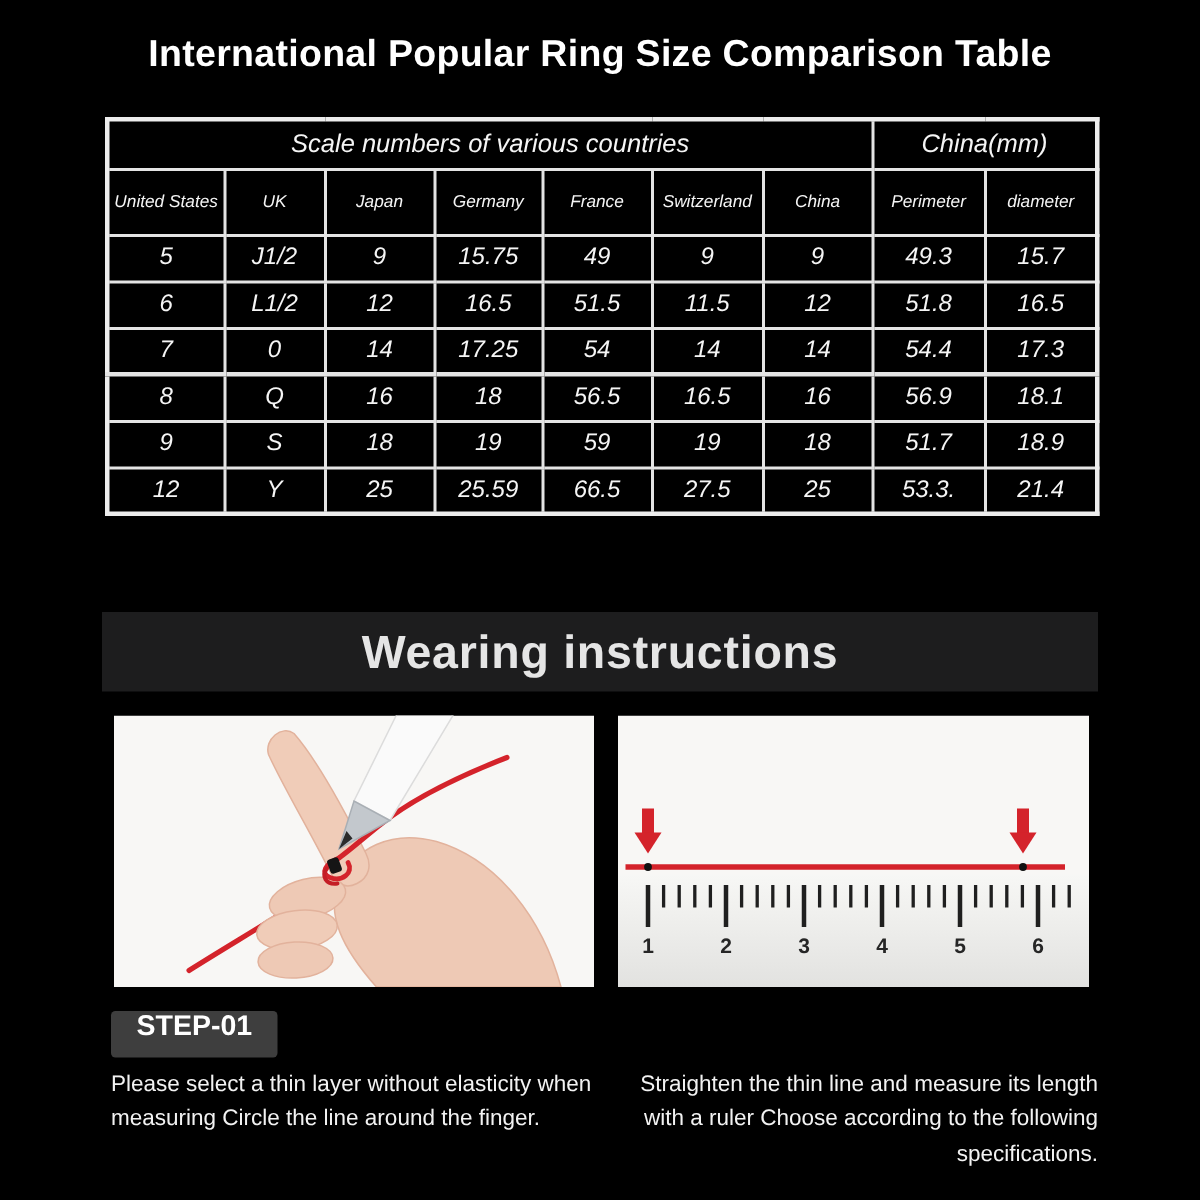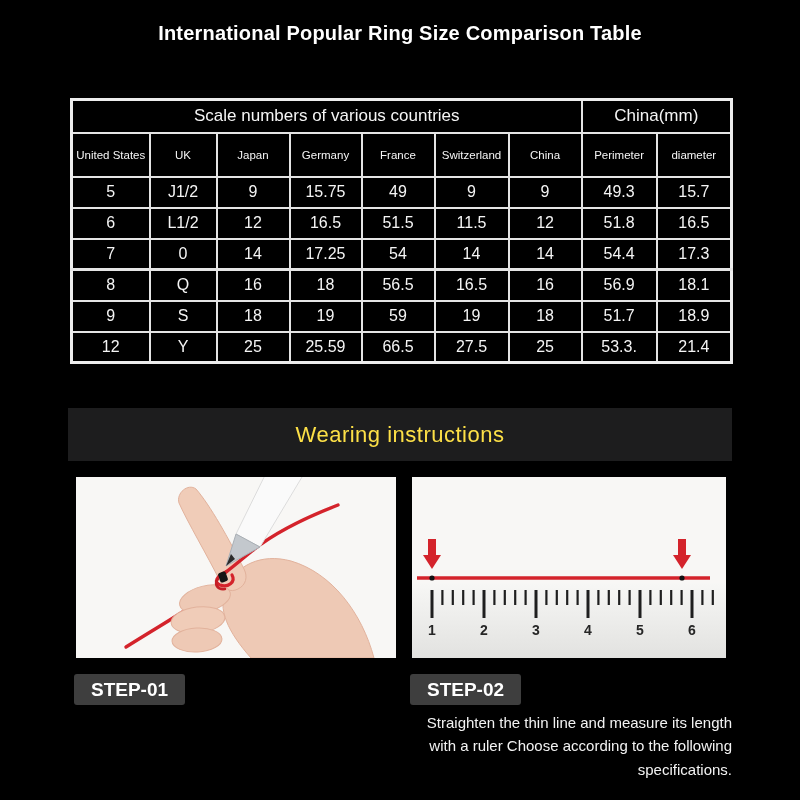--- a/index.html
+++ b/index.html
@@ -2,56 +2,56 @@
 <html><head>
 <meta charset="utf-8">
 <style>
   * { margin:0; padding:0; box-sizing:border-box; }
   html,body { background:#000; }
   body { font-family:"Liberation Sans", sans-serif; }
   .page { position:relative; width:800px; height:800px; background:#000; overflow:hidden; }
 
   .page-title {
     position:absolute; top:22px; left:0; width:800px;
-    text-align:center; color:#fff; font-size:20px; font-weight:700;
+    text-align:center; color:#fff; font-size:25px; font-weight:700;
     letter-spacing:0.2px;
   }
 
   
-  .table-wrap { position:absolute; left:70px; top:98px; }
+  .table-wrap { position:absolute; left:70px; top:78px;font-style:italic; }
   table.ring-table {
     border-collapse:collapse; table-layout:fixed; width:660px;
     background:#000; color:#f5f5f5;
     border:3px solid #ededed;
   }
   table.ring-table th, table.ring-table td {
     border:2px solid #e4e4e4; text-align:center; vertical-align:middle;
     font-weight:400; overflow:hidden; white-space:nowrap;
   }
   tr.group-row th { height:33px; font-size:17px; }
   tr.col-row th { height:44px; font-size:11.5px; }
   table.ring-table tbody td { height:31px; font-size:16px; }
   table.ring-table tbody tr:nth-child(3) td { border-bottom-width:3px; }
 
   
   .banner {
     position:absolute; left:68px; top:408px; width:664px; height:53px;
     background:#1d1d1e; display:flex; align-items:center; justify-content:center;
   }
-  .banner span { color:#fde047; font-size:22px; font-weight:400; letter-spacing:0.5px; }
+  .banner span { color:#e5e5e5; font-size:31px; font-weight:700; letter-spacing:0.5px; }
 
   .photo { position:absolute; top:477px; height:181px; }
   .photo-left  { left:76px;  width:320px; }
   .photo-right { left:412px; width:314px; }
   .photo svg { display:block; width:100%; height:100%; }
 
   .step-badge {
     position:absolute; top:674px; height:31px;
     background:#3e3e3e; color:#fff; font-size:19px; font-weight:700;
-    display:flex; align-items:center; padding:0 17px; border-radius:3px;
+    display:flex; align-items:flex-start; padding:0 17px; border-radius:3px;
   }
   .step-badge.left  { left:74px; }
   .step-badge.right { left:410px; }
 
   .step-text {
     position:absolute; top:711px; color:#f2f2f2;
     font-size:15px; line-height:1.55; font-weight:400;
   }
   .step-text.left  { left:74px;  width:345px; }
   .step-text.right { left:410px; width:322px;text-align:right; }
@@ -260,19 +260,17 @@
           <text x="176" y="158" text-anchor="middle">4</text>
           <text x="228" y="158" text-anchor="middle">5</text>
           <text x="280" y="158" text-anchor="middle">6</text>
         </g>
     </svg>
   </div>
 
   <div class="step-badge left">
     <span>STEP-01</span>
   </div>
-  <div class="step-badge right">
-    <span>STEP-02</span>
-  </div>
-
+
+  <p class="step-text left">Please select a thin layer without elasticity when measuring Circle the line around the finger.</p>
   <p class="step-text right">Straighten the thin line and measure its length with a ruler Choose according to the following specifications.</p>
 
 </div>
 
 </body></html>

